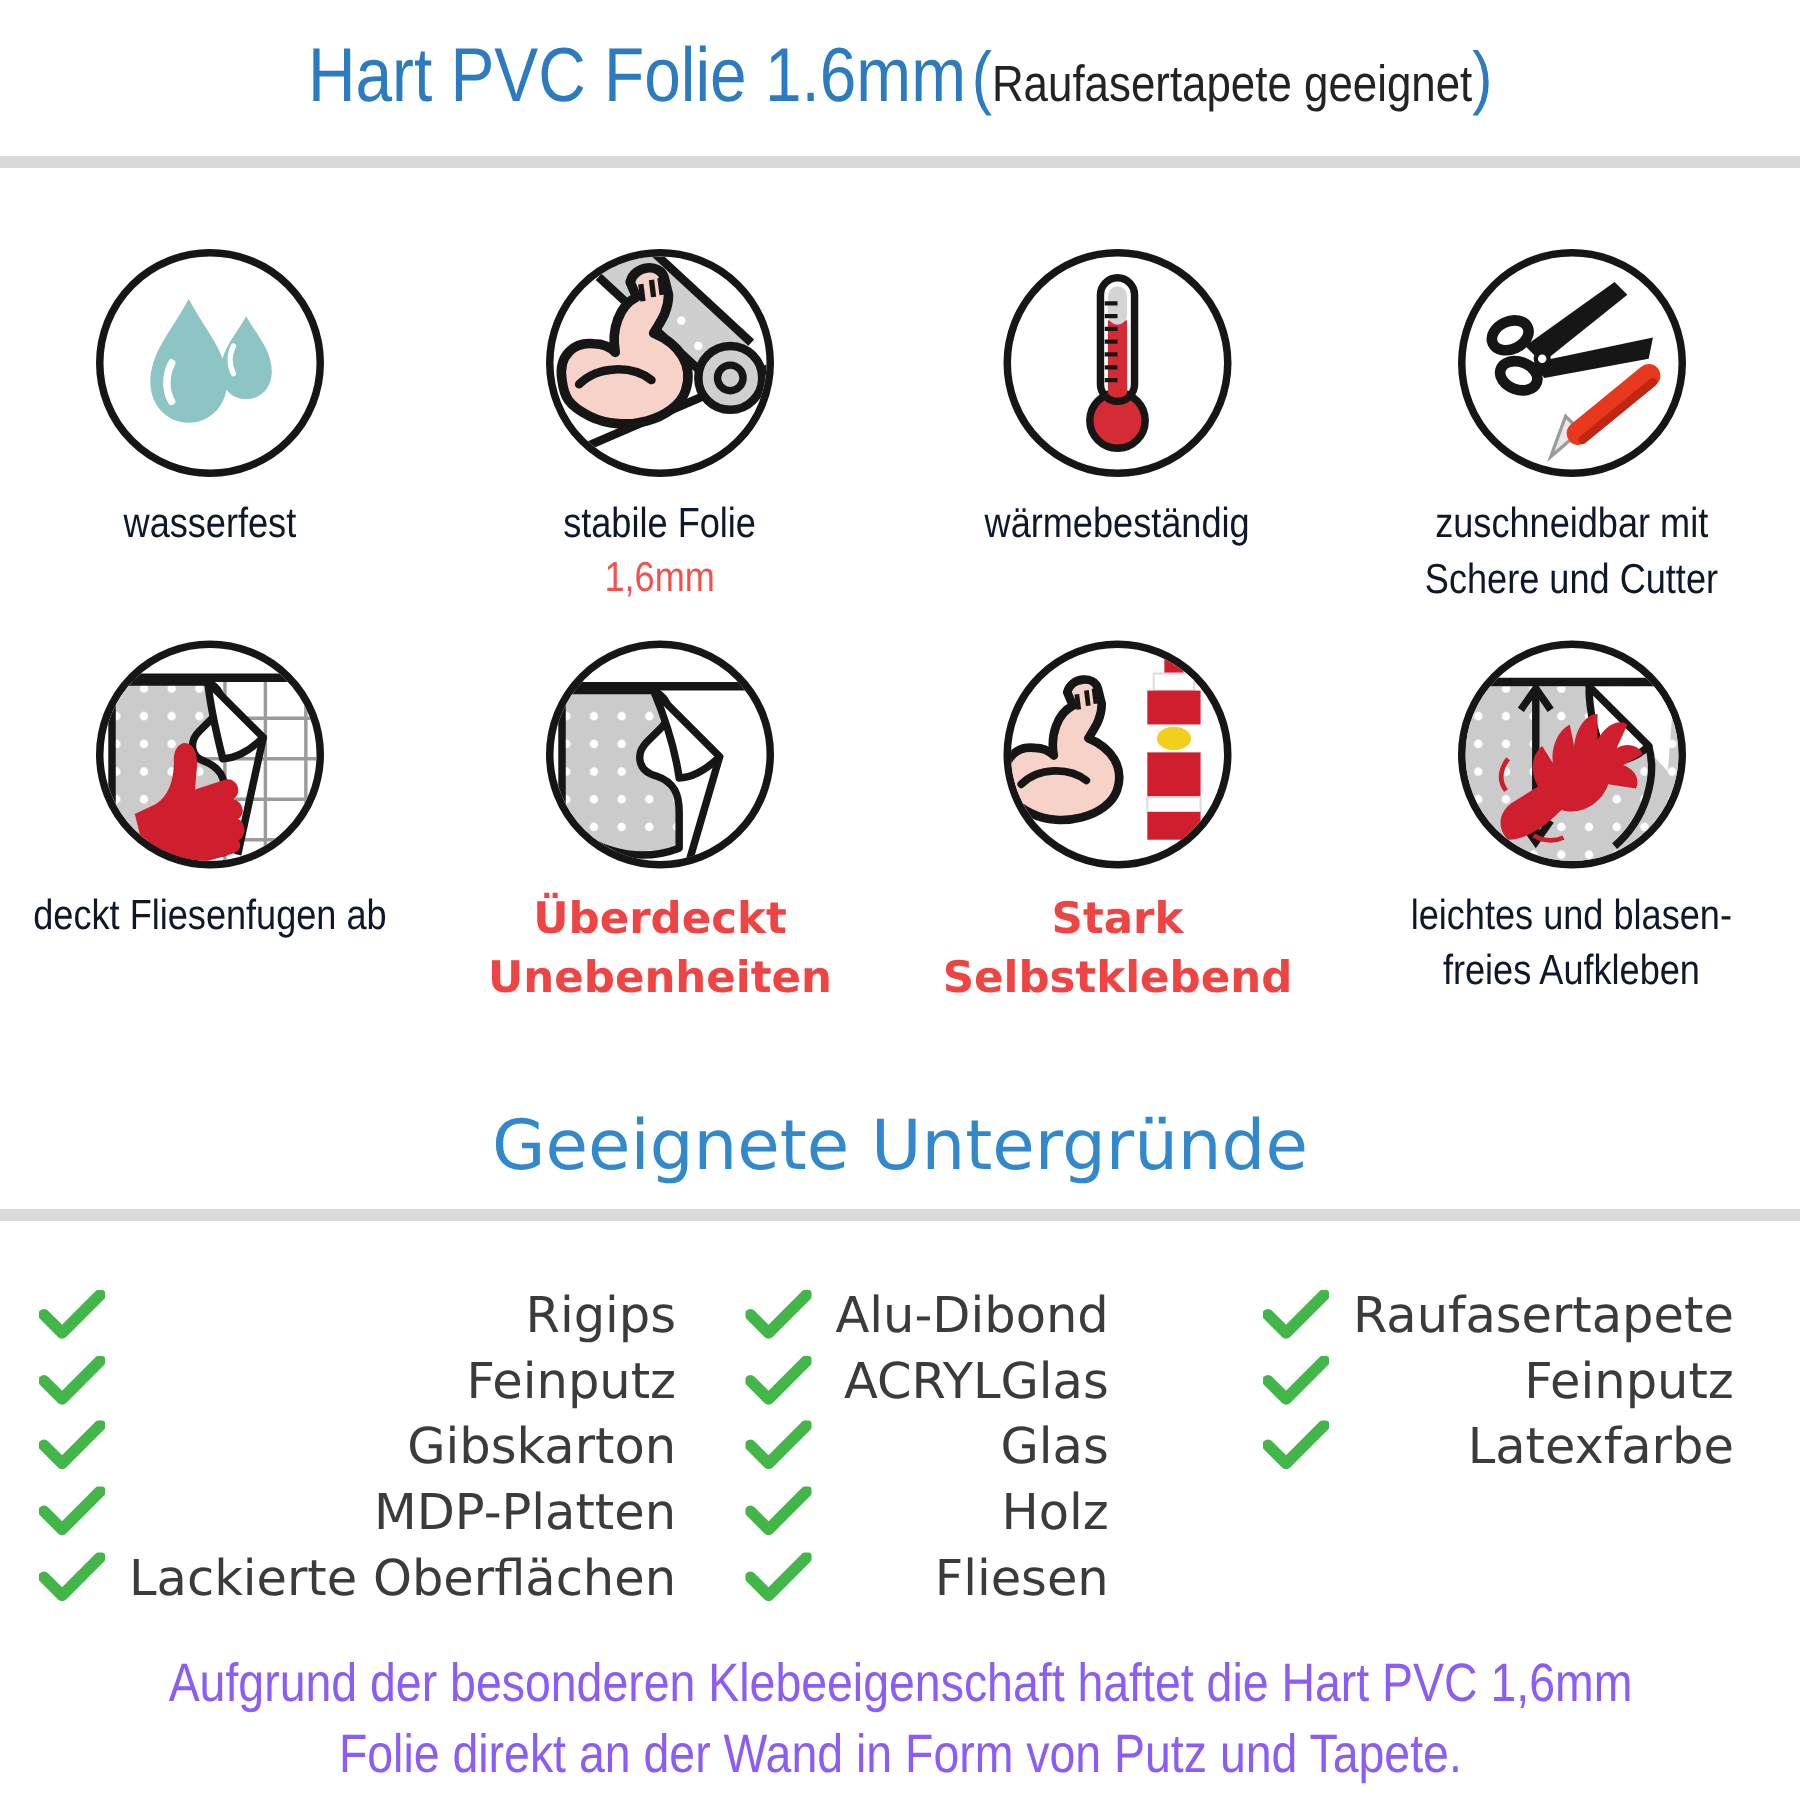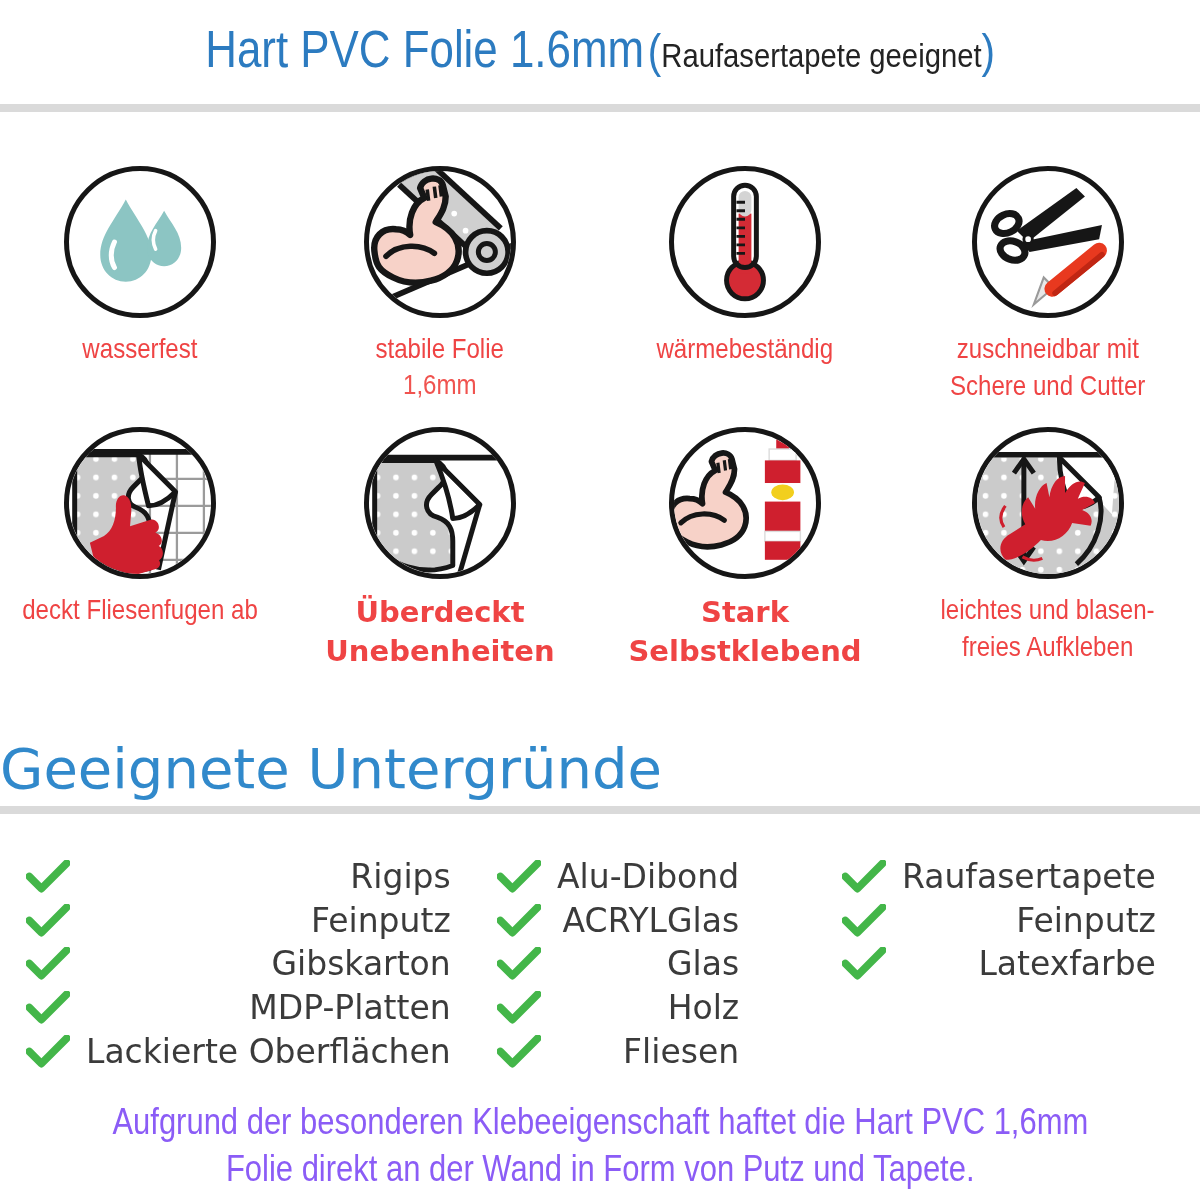--- a/index.html
+++ b/index.html
@@ -19,27 +19,27 @@
   .bar1{top:104px}.bar2{top:806px}
 
   .cell{position:absolute;width:300px;display:flex;flex-direction:column;align-items:center;}
   .row1{top:166px}.row2{top:427px}
   .c1{left:-10px}.c2{left:290px}.c3{left:595px}.c4{left:898px}
 
   .circle{width:152px;height:152px;border:5px solid #161616;border-radius:50%;
           overflow:hidden;background:#fff;box-sizing:border-box;position:relative;flex:none;}
   .circle svg{position:absolute;inset:0;width:100%;height:100%;}
 
-  .flabel{margin-top:12px;font-size:28px;color:#ef4444;line-height:37px;text-align:center;}
+  .flabel{margin-top:12px;font-size:28px;color:#0f172a;line-height:37px;text-align:center;}
   .thick{color:#f0534f;font-size:28px;line-height:36px;text-align:center;}
   .bold-label{margin-top:14px;font-family:"DejaVu Sans",sans-serif;font-weight:700;
               font-size:29px;line-height:39px;color:#ef4444;text-align:center;}
 
-  .heading{position:absolute;top:736px;left:0;width:1200px;
-           font-family:"DejaVu Sans",sans-serif;font-size:56px;color:#3189cb;}
+  .heading{position:absolute;top:736px;left:0;width:1200px;text-align:center;
+           font-family:"DejaVu Sans",sans-serif;font-size:46px;color:#3189cb;}
 
   .list-col{position:absolute;top:855px;}
   .col1{left:26px}.col2{left:497px}.col3{left:842px}
   .li{display:flex;align-items:center;height:43.6px;justify-content:space-between;}
   .li svg{width:44px;height:33px;margin-right:16px;flex:none;}
   .li span{font-family:"DejaVu Sans",sans-serif;font-size:33px;color:#3b3b3b;white-space:nowrap;}
 
   .footer{position:absolute;top:1098px;left:0;width:1200px;text-align:center;
           color:#8b5cf6;font-size:36px;line-height:47px;}
 </style>

